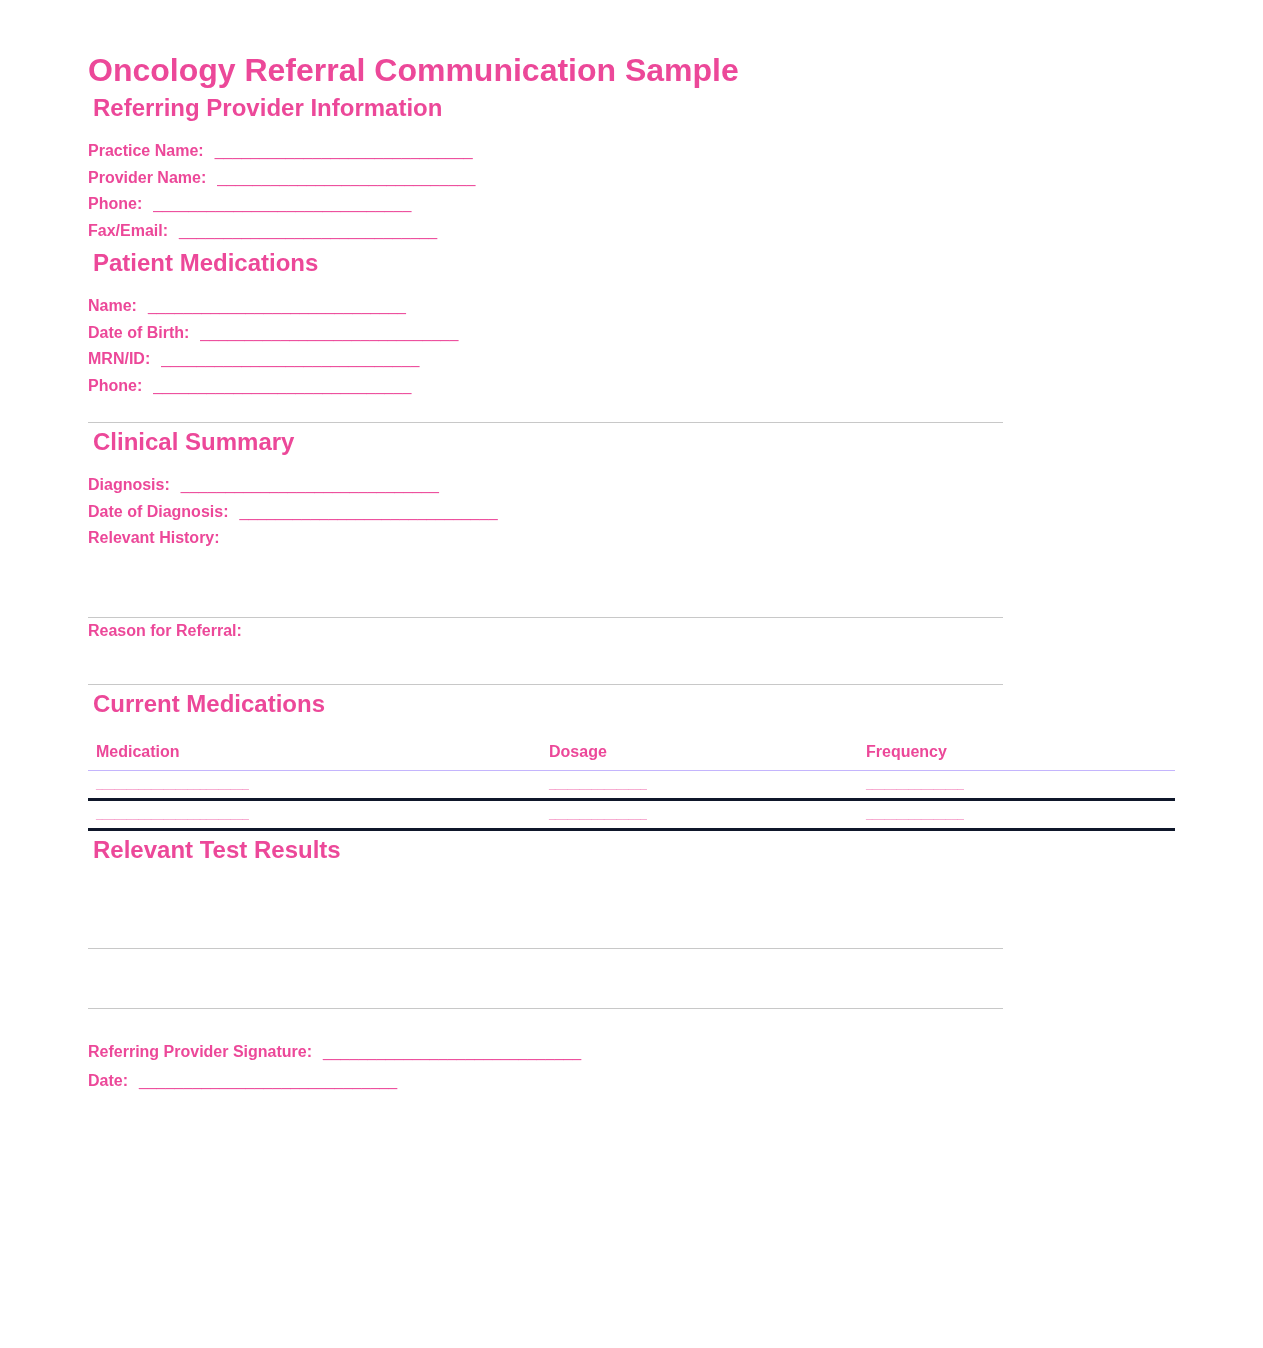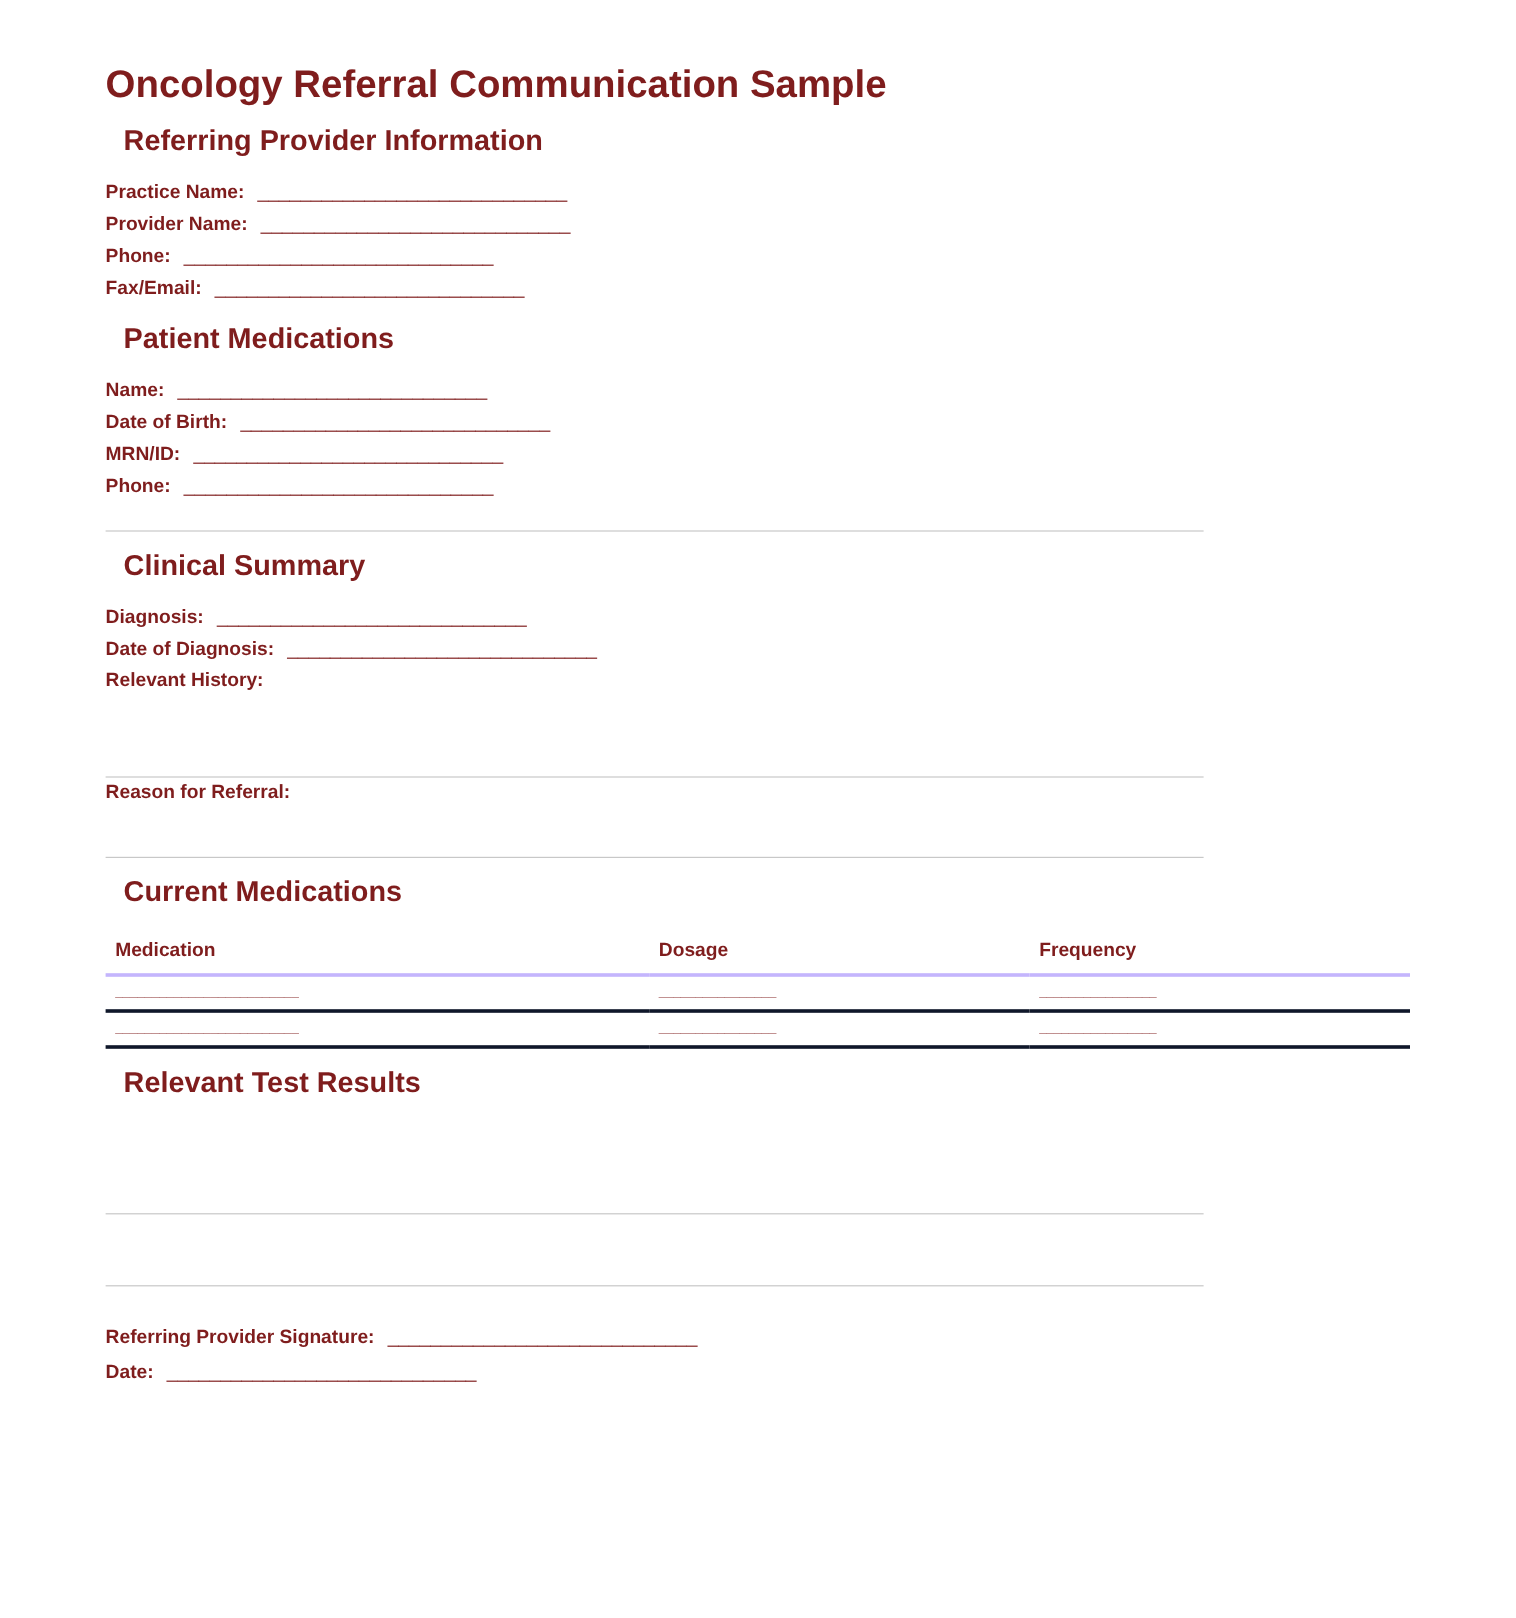--- a/index.html
+++ b/index.html
@@ -3,34 +3,34 @@
 <meta charset="utf-8">
 <style>
   html, body { margin: 0; padding: 0; background: #ffffff; }
   .page {
     position: relative;
     width: 1091px;
     height: 1348px;
     box-sizing: border-box;
     padding: 30px 88px 0 88px;
     background: #ffffff;
-    color: #7f1d1d;
+    color: #ec4899;
     font-family: "Liberation Sans", sans-serif;
   }
   h1.doc-title {
     font-size: 32px;
     line-height: 37px;
     font-weight: bold;
     margin: 22px 0 0 0;
   }
   h2.section-heading {
     font-size: 24px;
     line-height: 28px;
     font-weight: bold;
-    margin: 15px;
+    margin: 5px;
   }
   .mt-h2 { margin-top: 25px; }
   .mt-h2-lg { margin-top: 33px; }
   .mt-h2-cm { margin-top: 29px; }
   .mt-h2-tr { margin-top: 32px; }
   .fields {
     margin-top: 16px;
     font-size: 16px;
     line-height: 26.5px;
   }
@@ -65,21 +65,21 @@
     width: 1087px;
     margin-top: 14px;
     table-layout: fixed;
   }
   table.meds th {
     text-align: left;
     font-size: 16px;
     font-weight: bold;
     line-height: 20px;
     padding: 10px 8px 8px 8px;
-    border-bottom: 3px solid #c4b5fd;
+    border-bottom: 1px solid #c4b5fd;
   }
   table.meds td {
     font-size: 11px;
     font-weight: bold;
     line-height: 26px;
     padding: 0 8px 1px 8px;
     border-bottom: 3px solid #0f172a;
     white-space: pre;
   }
   .blank-block-bordered-1 { height: 79px; border-bottom: 1px solid #c8c8c8; }

